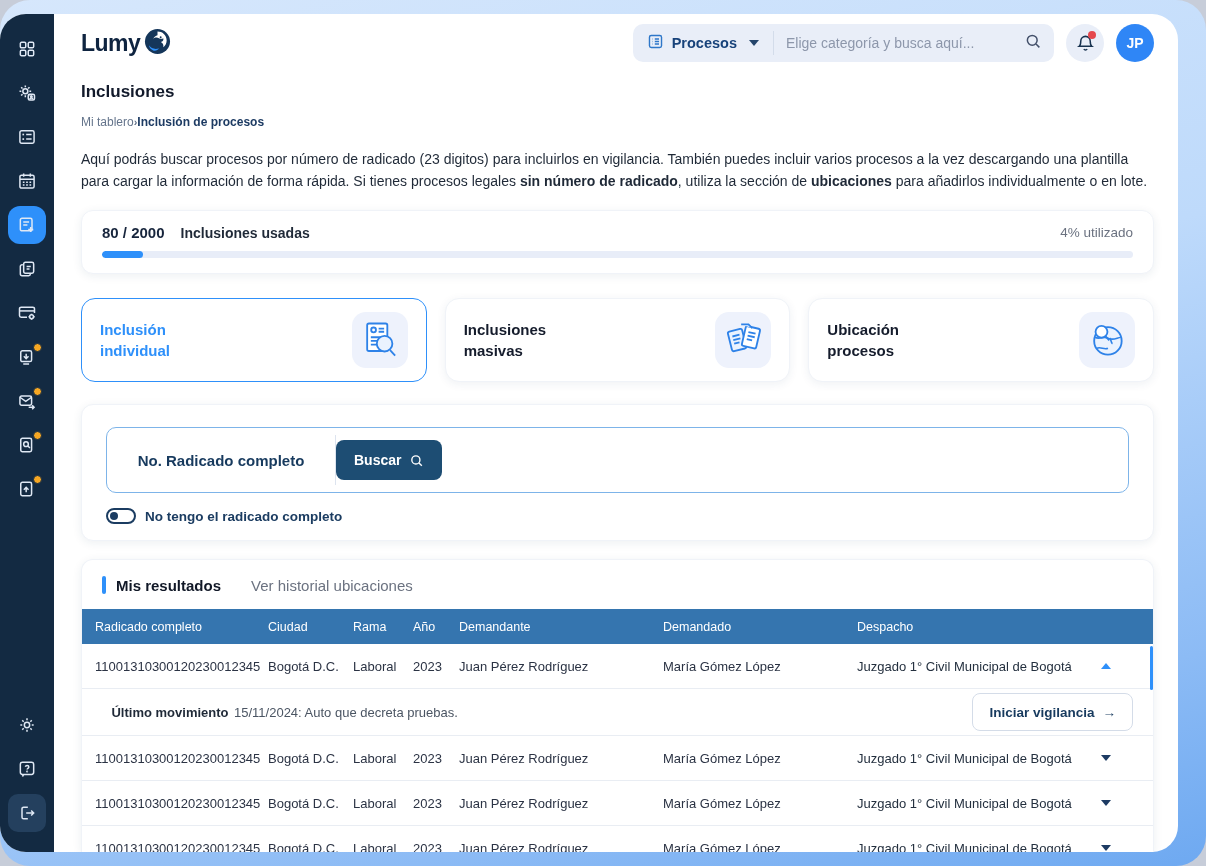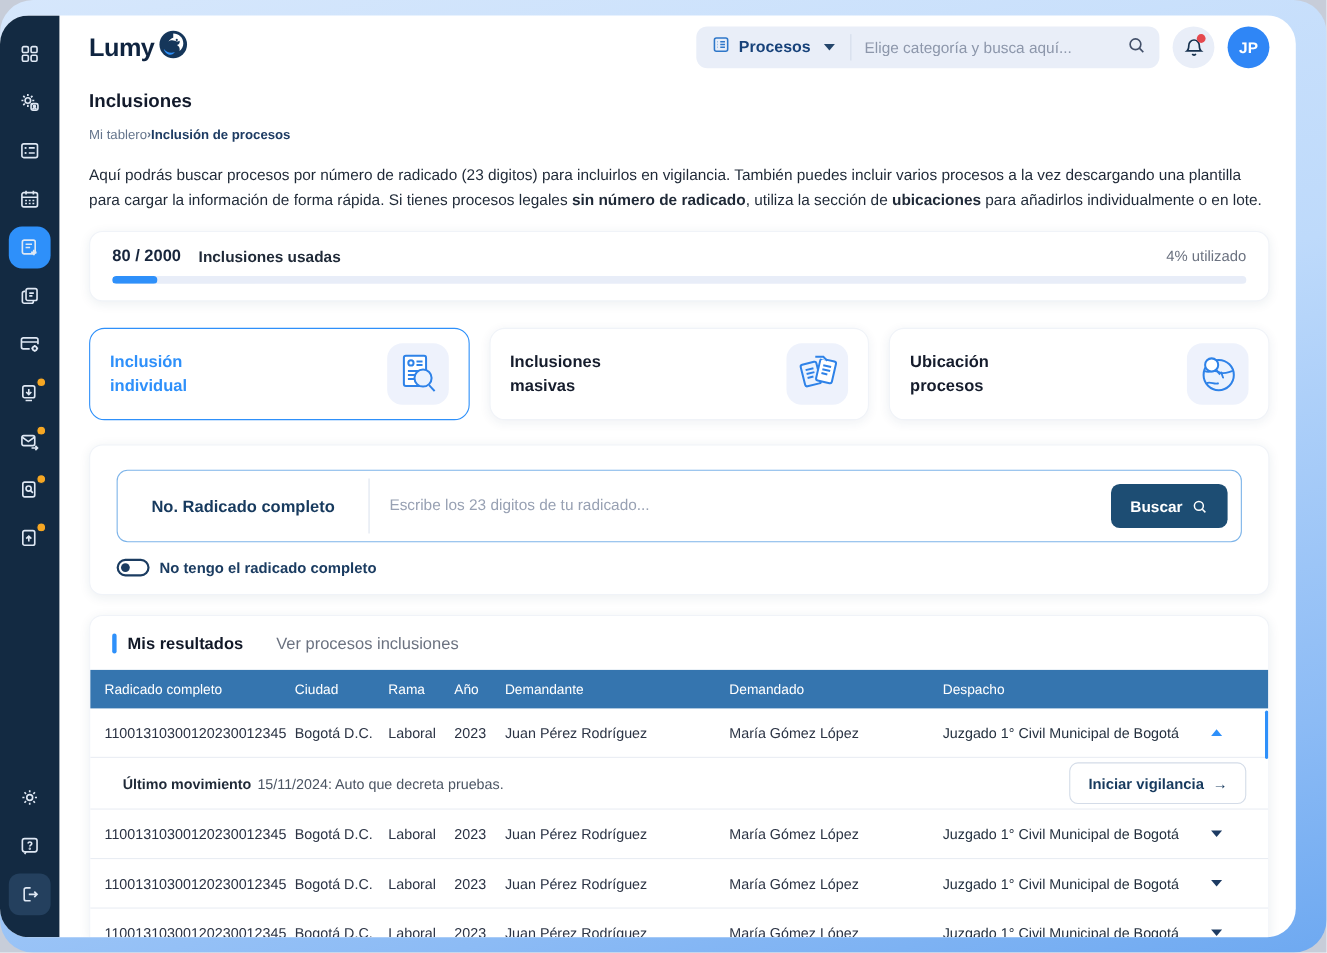--- a/index.html
+++ b/index.html
@@ -354,44 +354,41 @@
                 <path d="m22.5 20 4 4.5"></path>
               </svg>
           </div>
         </div>
       </div>
 
       <section class="search-card">
         <div class="radicado-box">
           <div class="radicado-label">No. Radicado completo</div>
           <div class="v-divider"></div>
-          <div class="radicado-input">
-            <input type="text" placeholder="Escribe los 23 digitos de tu radicado..." style="">
-          </div>
           <button class="buscar-btn">
             <span>Buscar</span>
             <svg width="15" height="15" viewBox="0 0 24 24" fill="none" stroke="#ffffff" stroke-width="2.2">
                 <circle cx="11" cy="11" r="6.5"></circle>
                 <path d="m16 16 4.5 4.5"></path>
               </svg>
           </button>
         </div>
         <div class="toggle-row">
           <div class="toggle">
               <div class="knob"></div>
             </div>
           <span class="toggle-label">No tengo el radicado completo</span>
         </div>
       </section>
 
       <section class="results-card">
         <div class="results-head">
           <span class="accent-bar"></span>
           <span class="tab-active">Mis resultados</span>
-          <span class="tab-link">Ver procesos inclusiones</span>
+          <span class="tab-link">Ver historial ubicaciones</span>
         </div>
 
         <div class="tgrid thead">
           <div class="cell-first">Radicado completo</div>
           <div>Ciudad</div>
           <div>Rama</div>
           <div>Año</div>
           <div>Demandante</div>
           <div>Demandado</div>
           <div>Despacho</div>

